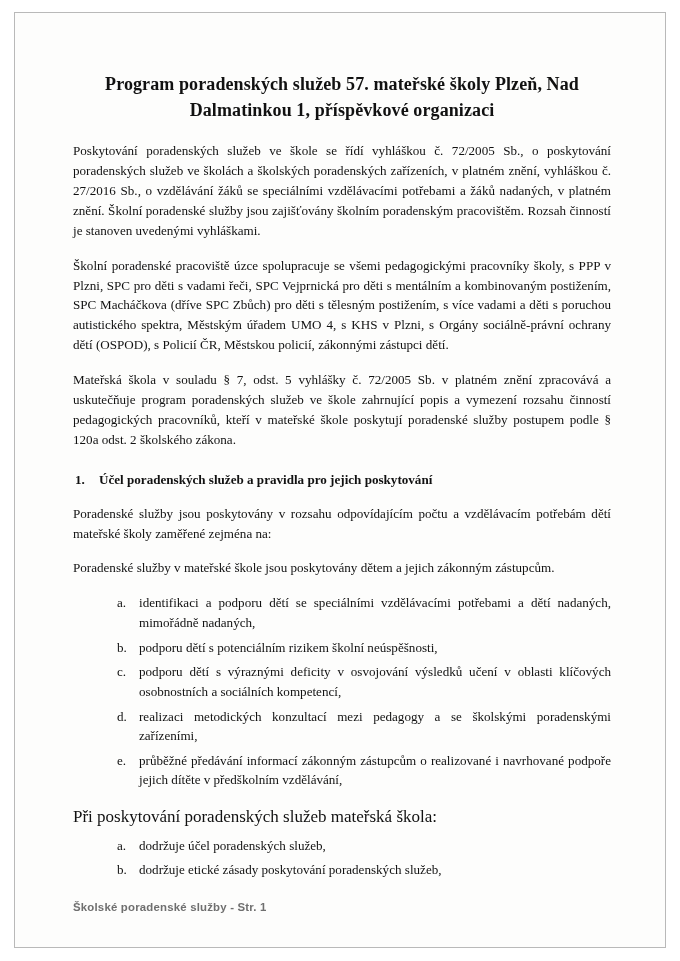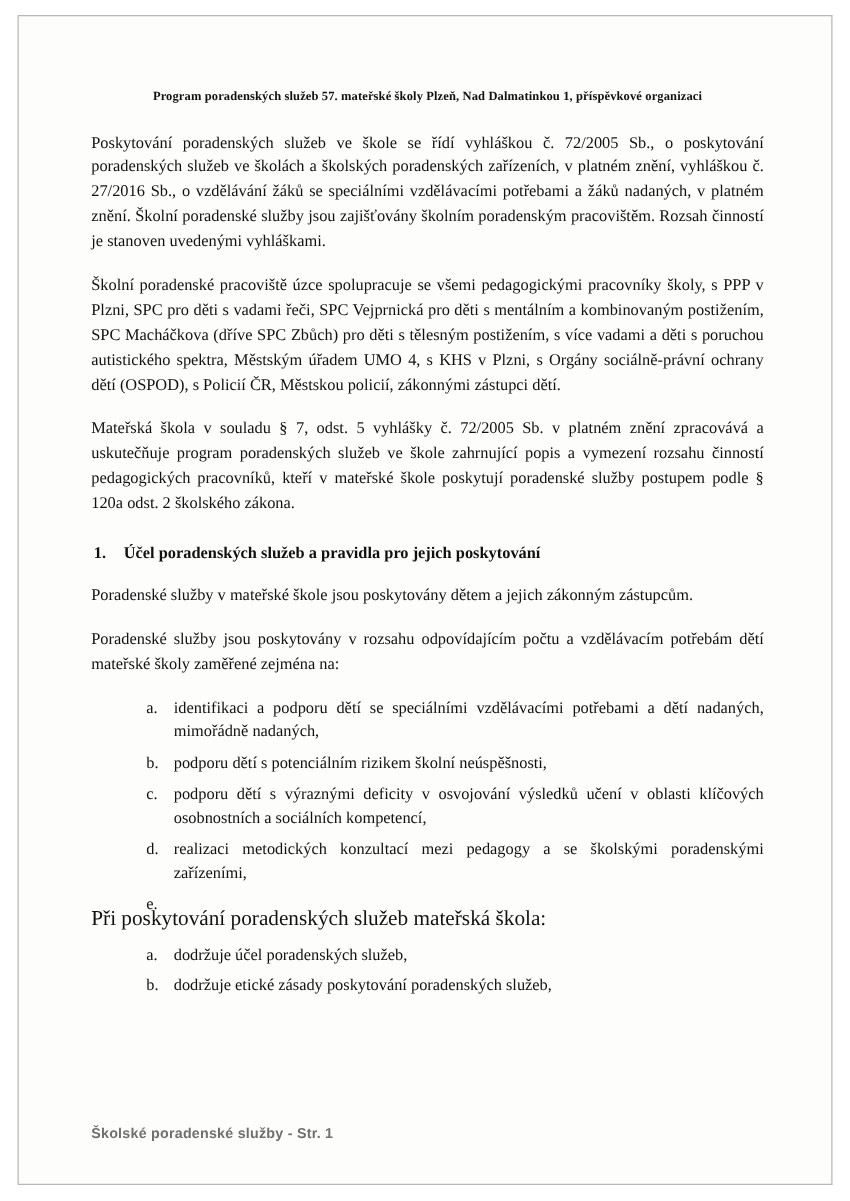--- a/index.html
+++ b/index.html
@@ -29,21 +29,21 @@
     position: absolute;
     left: 58px;
     top: 58px;
     width: 538px;
     font-family: "Liberation Serif", serif;
     color: #111111;
   }
   .doc-title {
     text-align: center;
     font-weight: bold;
-    font-size: 10px;
+    font-size: 18px;
     line-height: 1.45;
     margin: 0 0 18px 0;
     letter-spacing: 0.1px;
   }
   p.para {
     margin: 0 0 15px 0;
     font-size: 13.1px;
     line-height: 1.52;
     text-align: justify;
     text-justify: inter-word;
@@ -117,42 +117,43 @@
 
       <p class="para">Poskytování poradenských služeb ve škole se řídí vyhláškou č. 72/2005 Sb., o poskytování poradenských služeb ve školách a školských poradenských zařízeních, v platném znění, vyhláškou č. 27/2016 Sb., o vzdělávání žáků se speciálními vzdělávacími potřebami a žáků nadaných, v platném znění. Školní poradenské služby jsou zajišťovány školním poradenským pracovištěm. Rozsah činností je stanoven uvedenými vyhláškami.</p>
       <p class="para">Školní poradenské pracoviště úzce spolupracuje se všemi pedagogickými pracovníky školy, s PPP v Plzni, SPC pro děti s vadami řeči, SPC Vejprnická pro děti s mentálním a kombinovaným postižením, SPC Macháčkova (dříve SPC Zbůch) pro děti s tělesným postižením, s více vadami a děti s poruchou autistického spektra, Městským úřadem UMO 4, s KHS v Plzni, s Orgány sociálně-právní ochrany dětí (OSPOD), s Policií ČR, Městskou policií, zákonnými zástupci dětí.</p>
       <p class="para">Mateřská škola v souladu § 7, odst. 5 vyhlášky č. 72/2005 Sb. v platném znění zpracovává a uskutečňuje program poradenských služeb ve škole zahrnující popis a vymezení rozsahu činností pedagogických pracovníků, kteří v mateřské škole poskytují poradenské služby postupem podle § 120a odst. 2 školského zákona.</p>
 
       <div class="section-heading">
         <span class="num">1.</span>
         <span>Účel poradenských služeb a pravidla pro jejich poskytování</span>
       </div>
 
+      <p class="para">Poradenské služby jsou poskytovány v rozsahu odpovídajícím počtu a vzdělávacím potřebám dětí mateřské školy zaměřené zejména na:</p>
       <p class="para">Poradenské služby v mateřské škole jsou poskytovány dětem a jejich zákonným zástupcům.</p>
-      <p class="para">Poradenské služby jsou poskytovány v rozsahu odpovídajícím počtu a vzdělávacím potřebám dětí mateřské školy zaměřené zejména na:</p>
 
       <ol class="alpha">
         <li>
           <span class="marker">a.</span>
           <span>identifikaci a podporu dětí se speciálními vzdělávacími potřebami a dětí nadaných, mimořádně nadaných,</span>
         </li>
         <li>
           <span class="marker">b.</span>
           <span>podporu dětí s potenciálním rizikem školní neúspěšnosti,</span>
         </li>
         <li>
           <span class="marker">c.</span>
           <span>podporu dětí s výraznými deficity v osvojování výsledků učení v oblasti klíčových osobnostních a sociálních kompetencí,</span>
         </li>
         <li>
           <span class="marker">d.</span>
           <span>realizaci metodických konzultací mezi pedagogy a se školskými poradenskými zařízeními,</span>
         </li>
         <li>
           <span class="marker">e.</span>
+          <span>průběžné předávání informací zákonným zástupcům o realizované i navrhované podpoře jejich dítěte v předškolním vzdělávání,</span>
         </li>
       </ol>
 
       <p class="lead-in">Při poskytování poradenských služeb mateřská škola:</p>
 
       <ol class="alpha last">
         <li>
           <span class="marker">a.</span>
           <span>dodržuje účel poradenských služeb,</span>
         </li>

